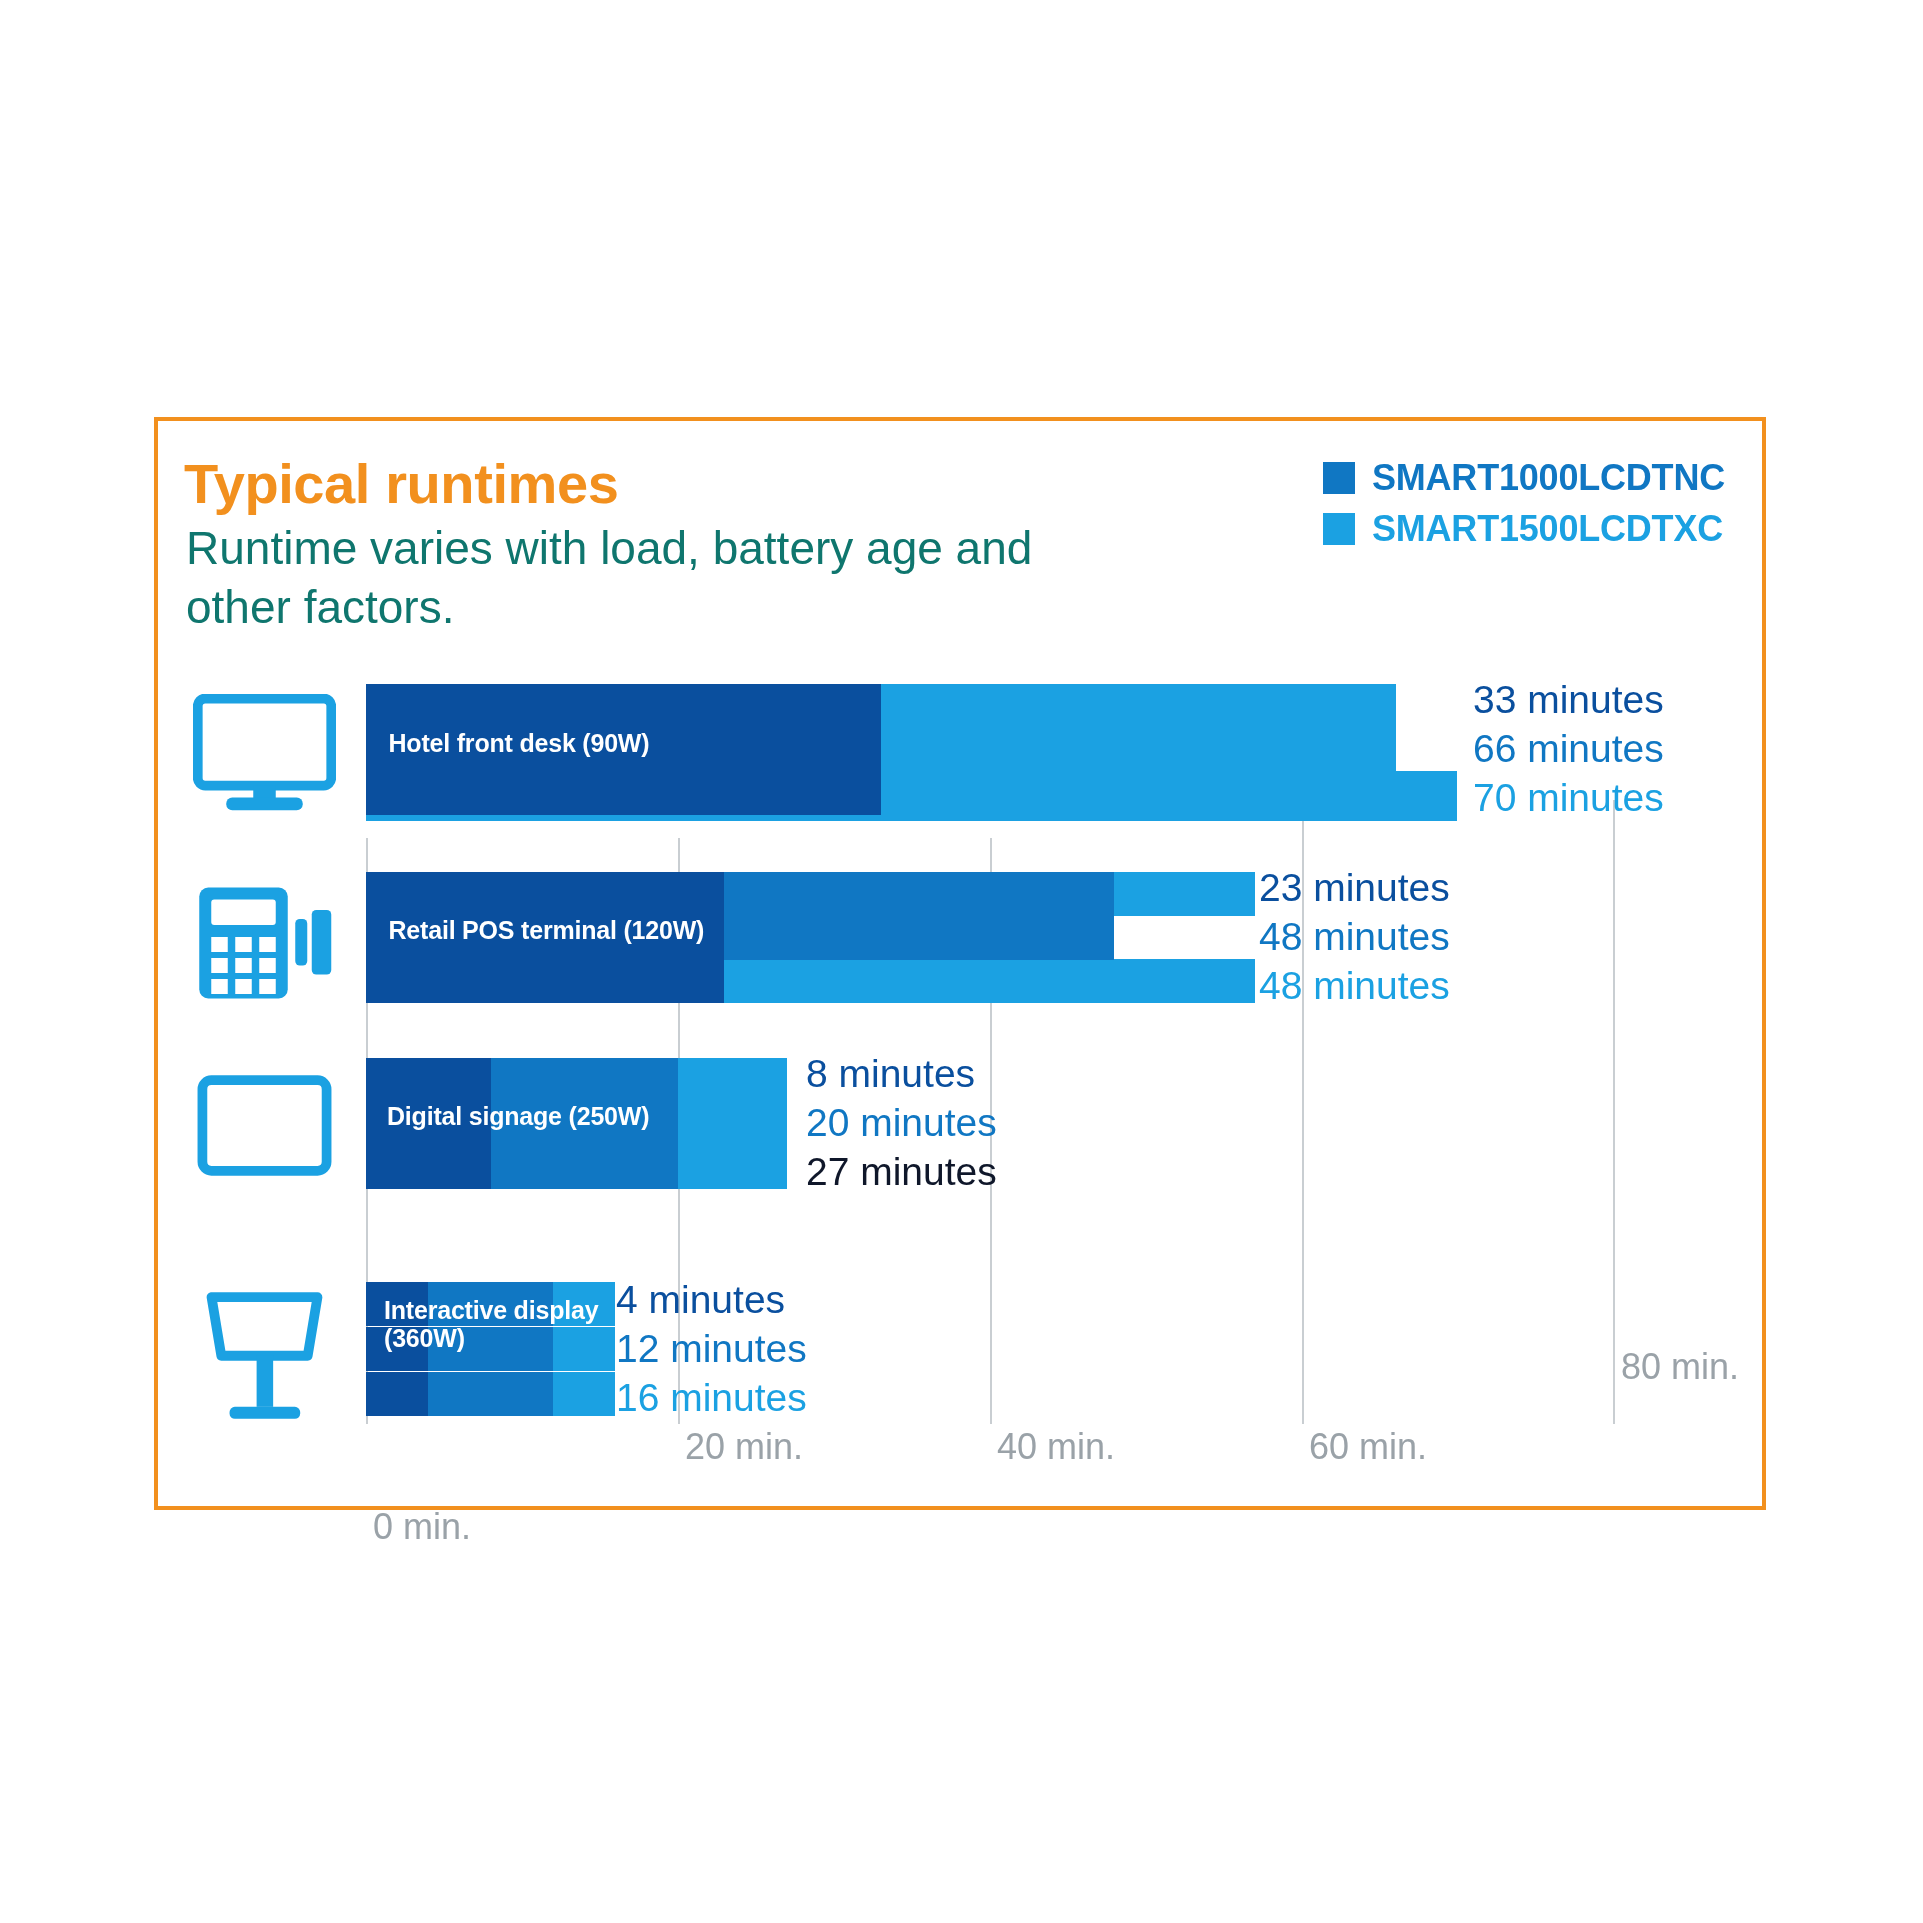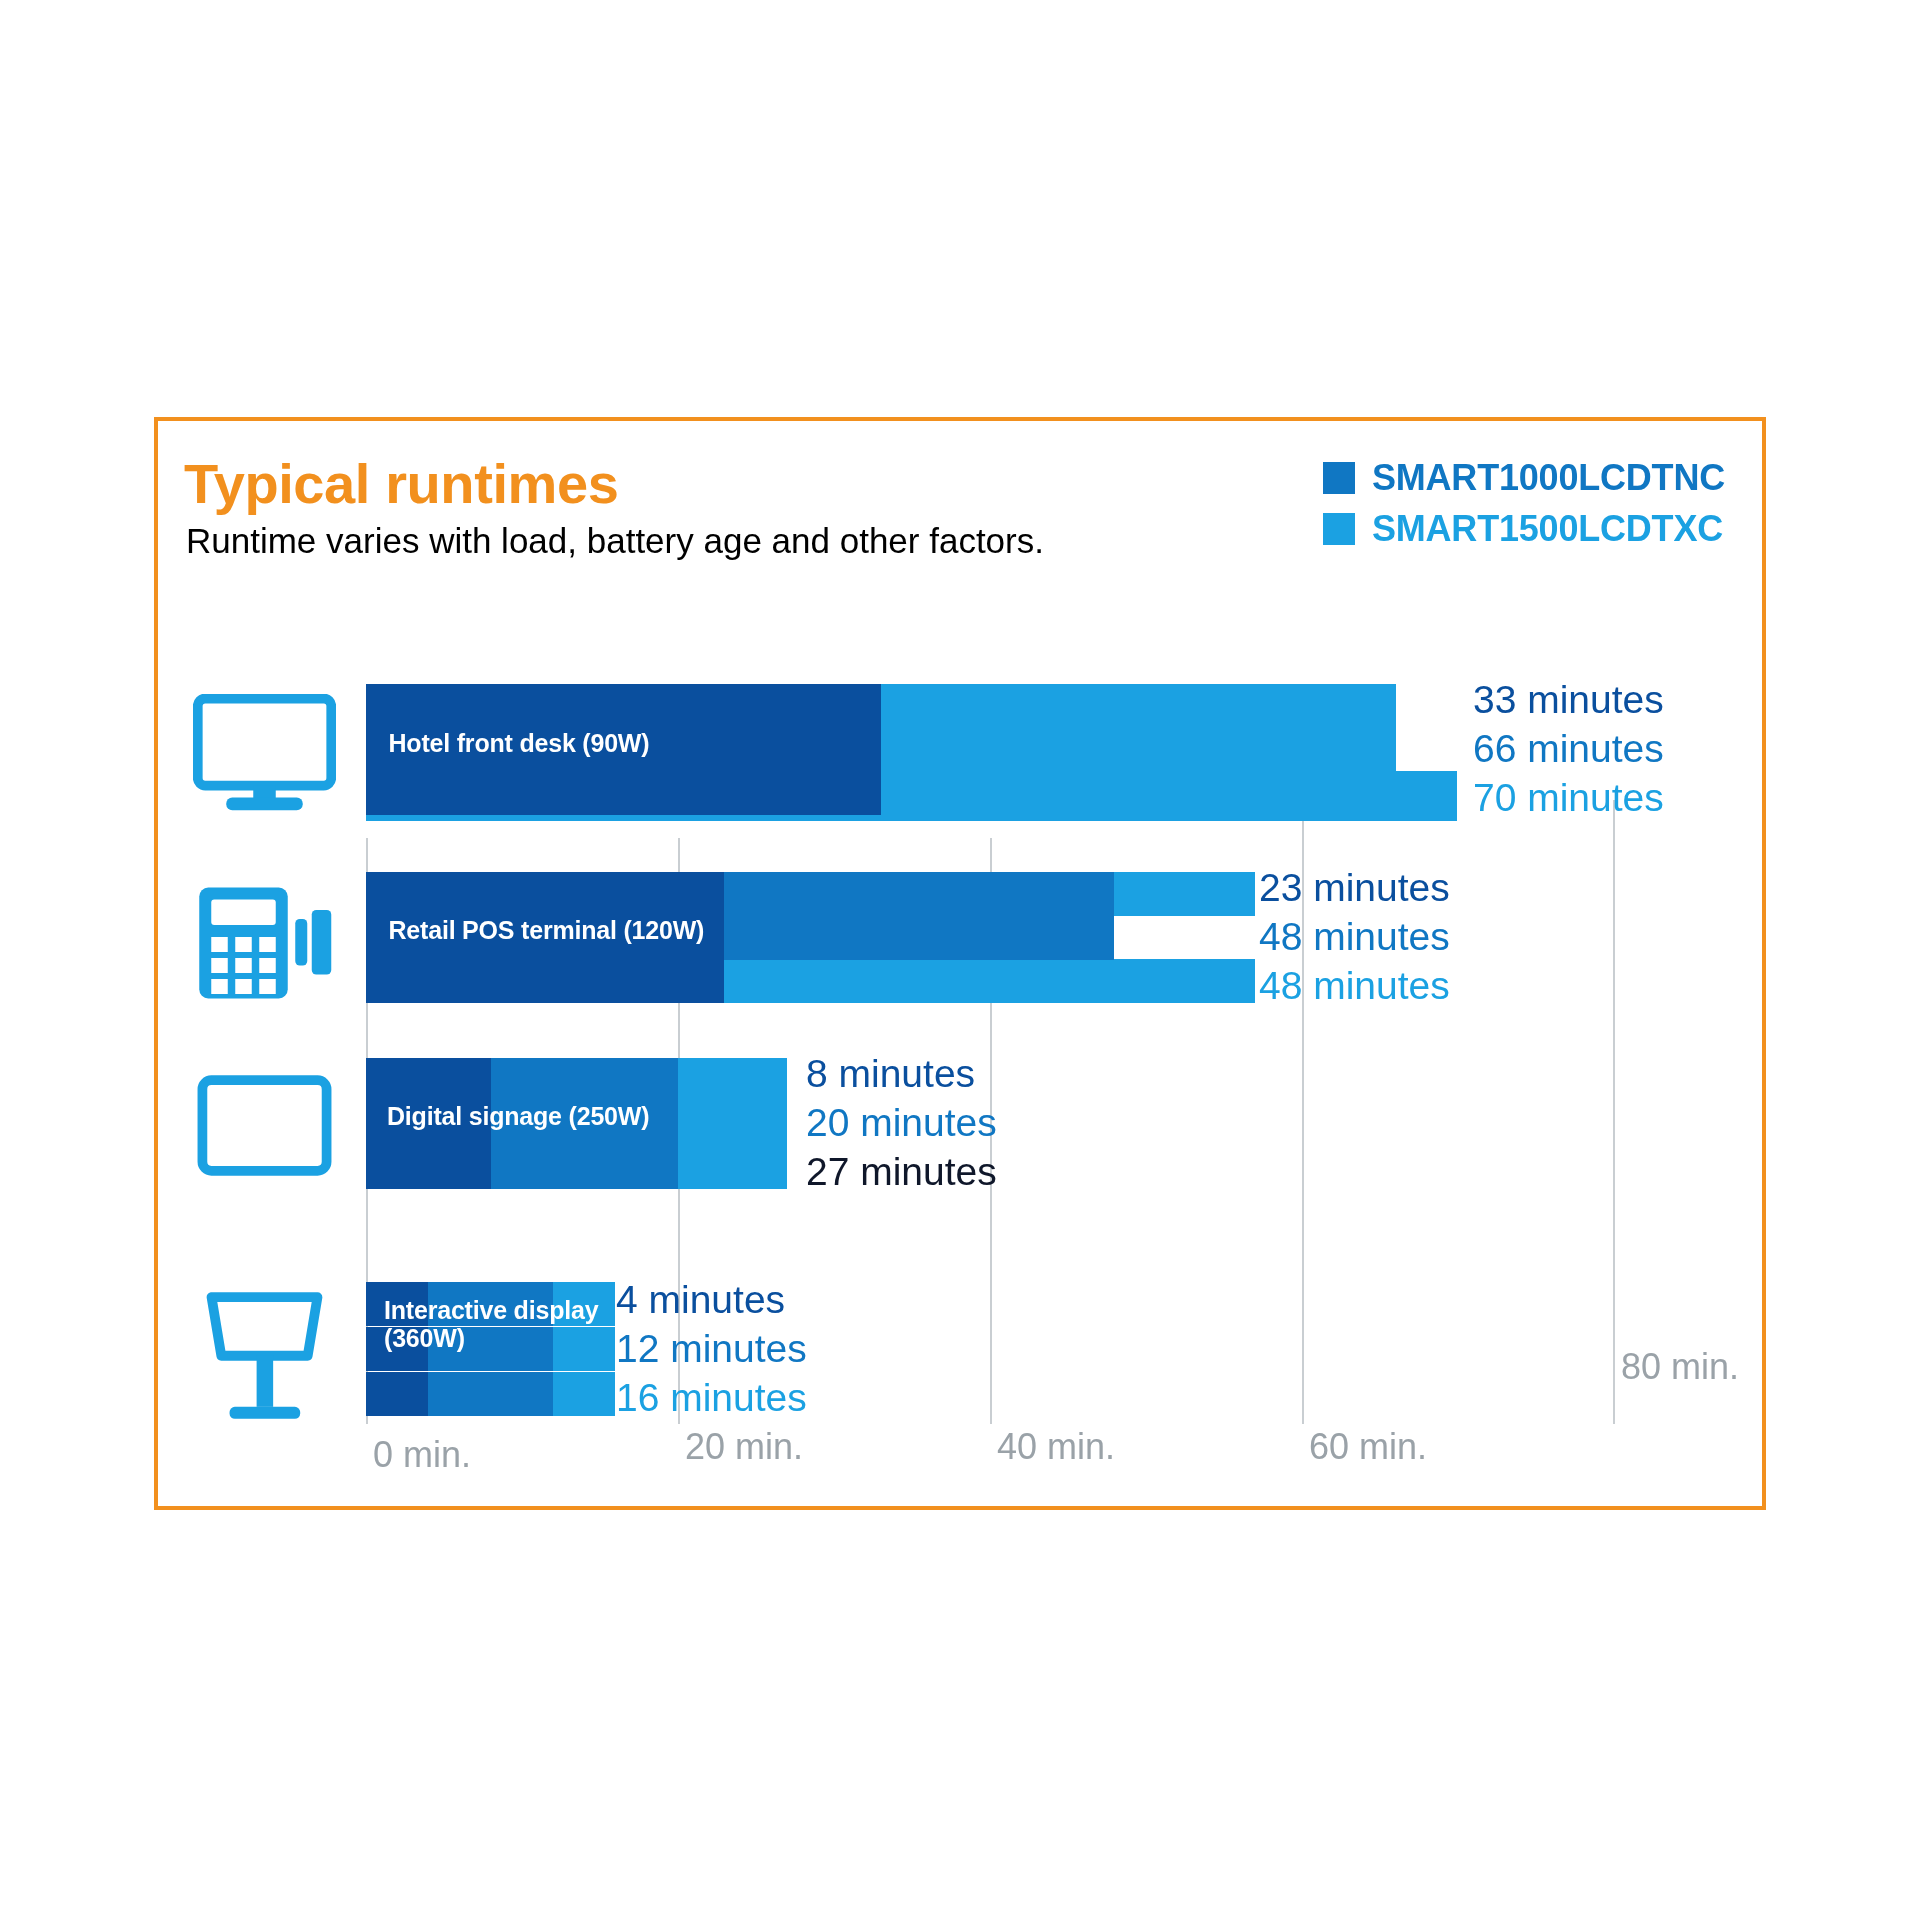--- a/index.html
+++ b/index.html
@@ -37,23 +37,23 @@
     font-weight: bold;
     color: #F2901E;
     letter-spacing: -0.4px;
     white-space: nowrap;
   }
   #subtitle {
     position: absolute;
     left: 186px;
     top: 519px;
     width: 902px;
-    font-size: 35px;
+    font-size: 46px;
     line-height: 1.28;
-    color: #000000;
+    color: #0f766e;
   }
 
   
   #legend {
     position: absolute;
     right: 199px;
     top: 457px;
     display: flex;
     flex-direction: column;
     gap: 9px;
@@ -156,21 +156,21 @@
   </div>
 
   <div id="plot">
 
     <div class="gridline" style="left:366px;  top:838px; height:586px;"></div>
     <div class="gridline" style="left:678px;  top:838px; height:586px;"></div>
     <div class="gridline" style="left:990px; top:838px; height:586px;"></div>
     <div class="gridline" style="left:1302px; top:800px; height:624px;"></div>
     <div class="gridline" style="left:1613px; top:800px; height:624px;"></div>
 
-    <div class="axis-label" style="left:373px;  top:1434px;text-align:center;">0 min.</div>
+    <div class="axis-label" style="left:373px;  top:1506px;text-align:center;">0 min.</div>
     <div class="axis-label" style="left:685px;  top:1426px;">20 min.</div>
     <div class="axis-label" style="left:997px; top:1426px;">40 min.</div>
     <div class="axis-label" style="left:1309px; top:1426px;">60 min.</div>
     <div class="axis-label" style="left:1621px; top:1346px;">80 min.</div>
 
     <div class="group" style="top:684px; height:139px;">
       <div class="icon-box" style="top:7.5px; height:124px;">
         <svg width="143" height="120" viewBox="0 0 190 160" aria-hidden="true">
           <rect x="6" y="6" width="178" height="116" rx="10" fill="none" stroke="#1BA1E2" stroke-width="13"></rect>
           <rect x="80" y="122" width="30" height="18" fill="#1BA1E2"></rect>

